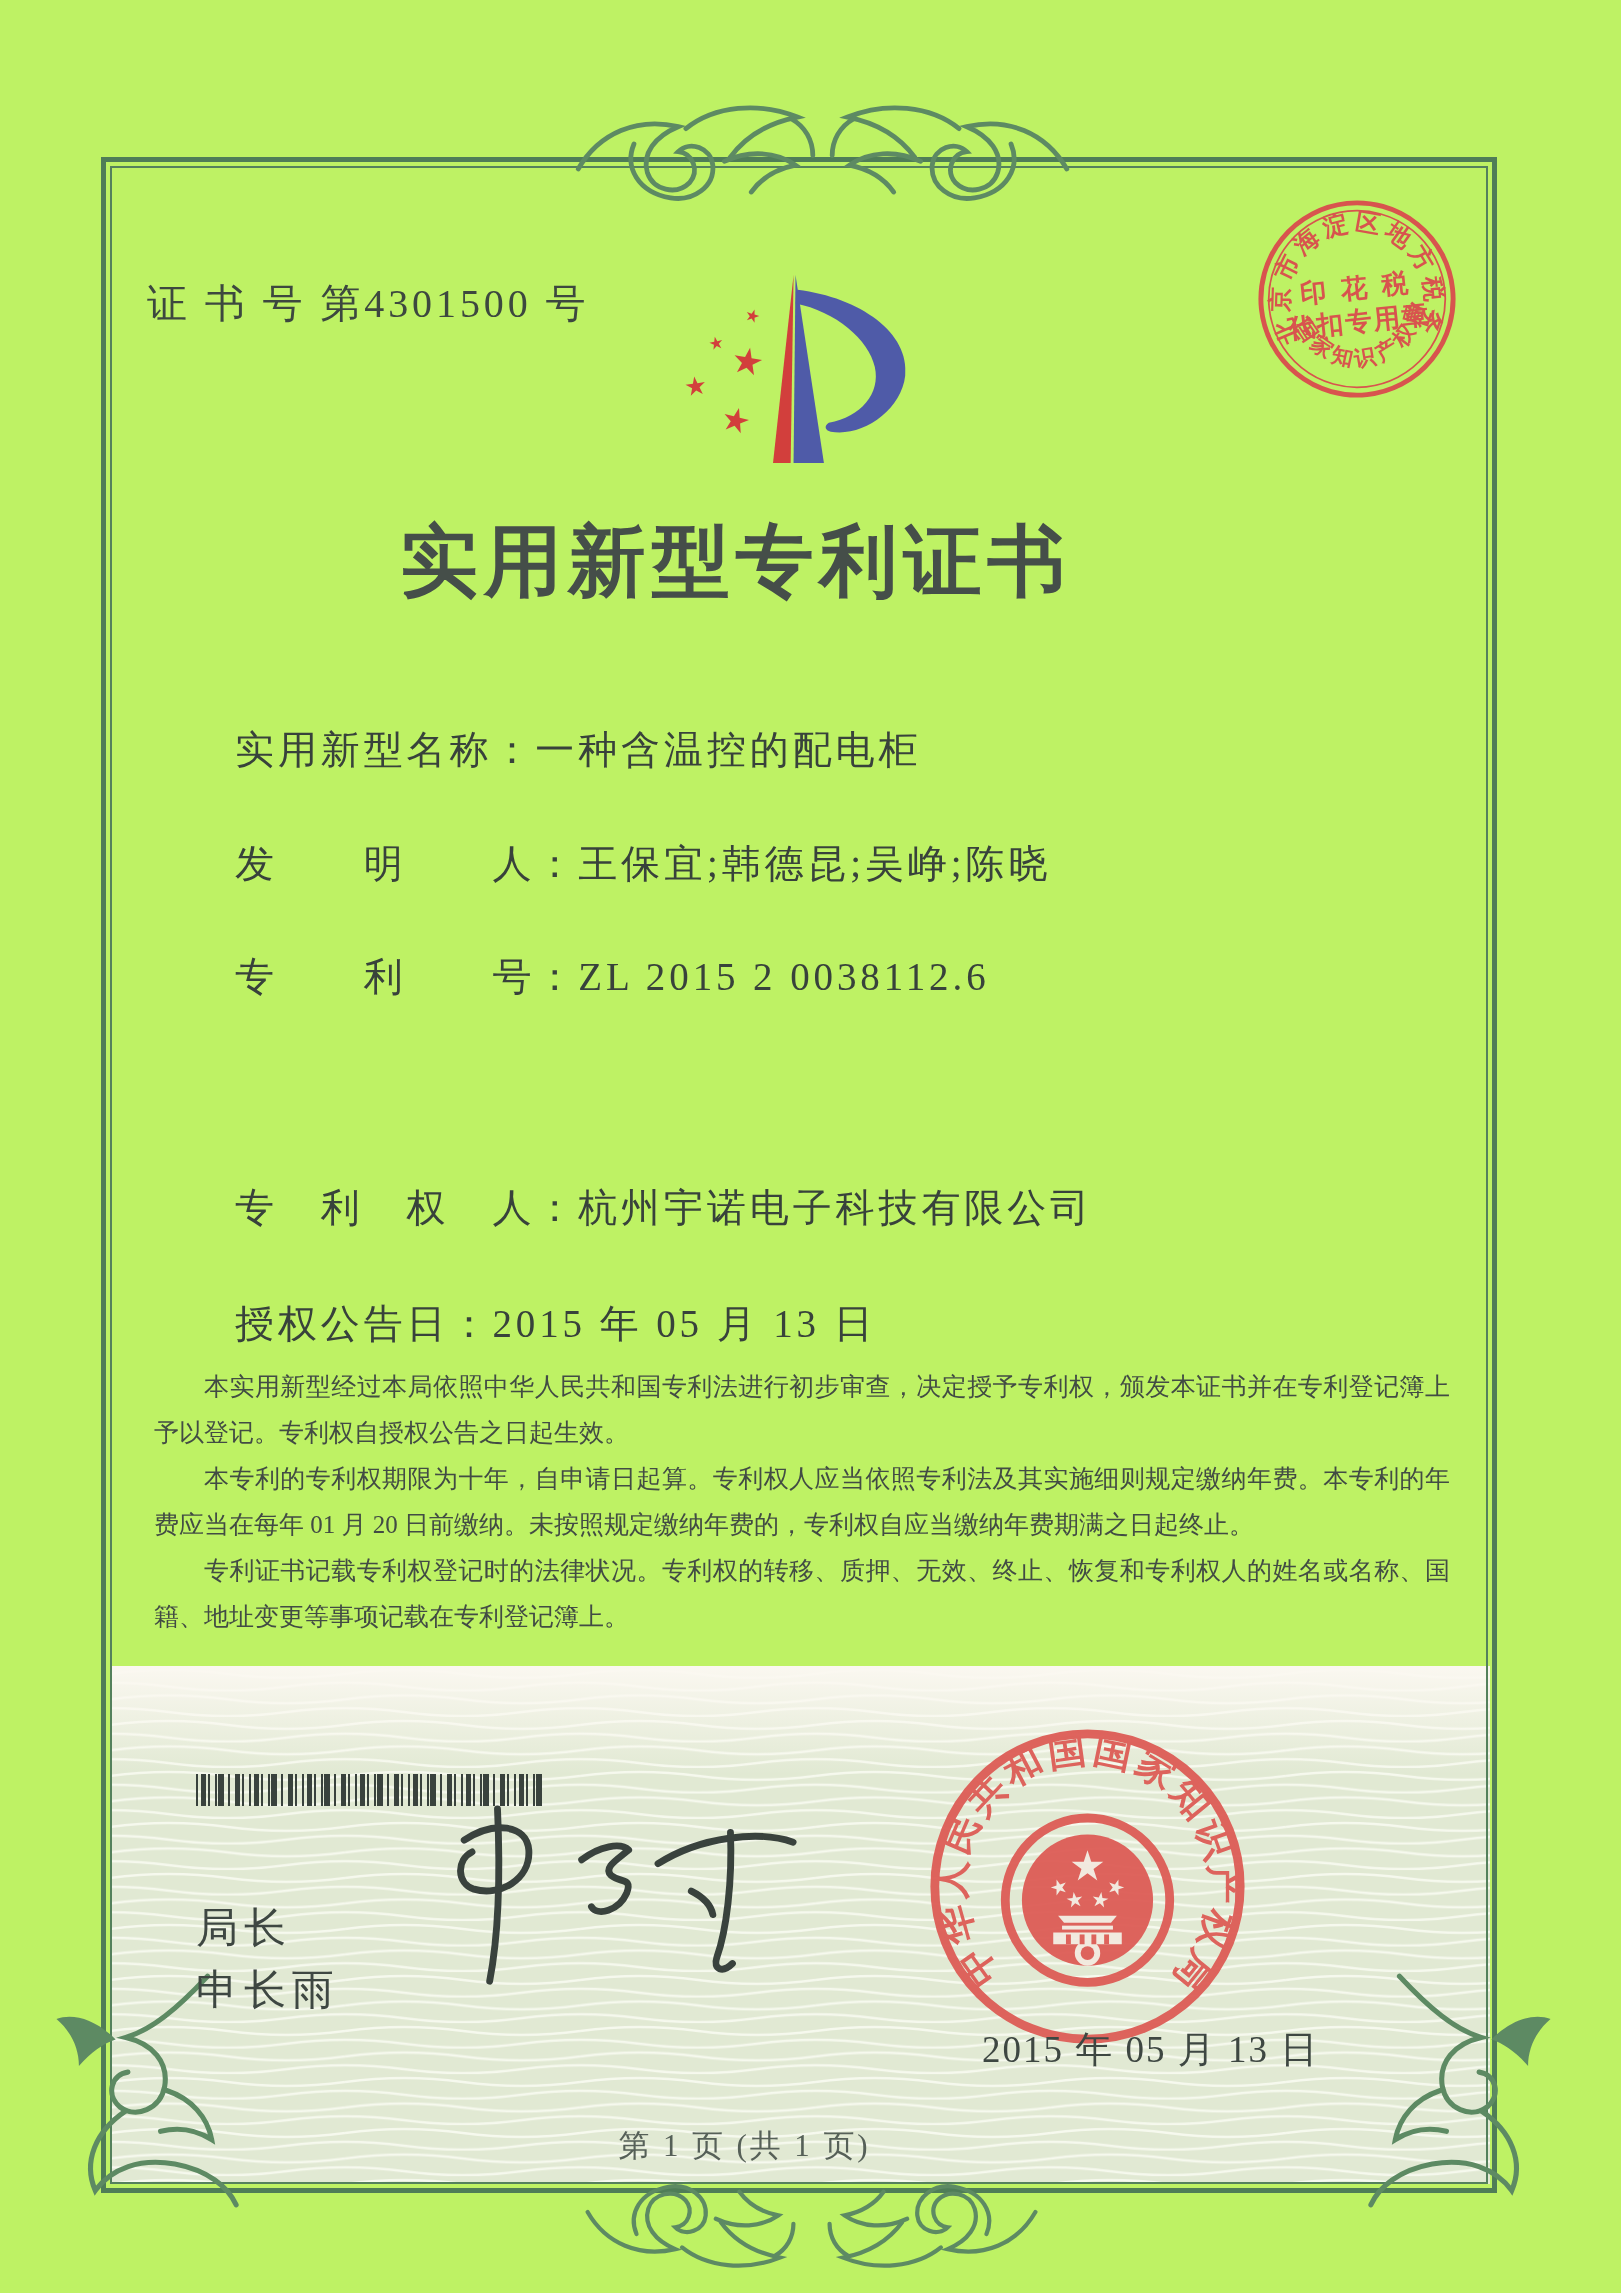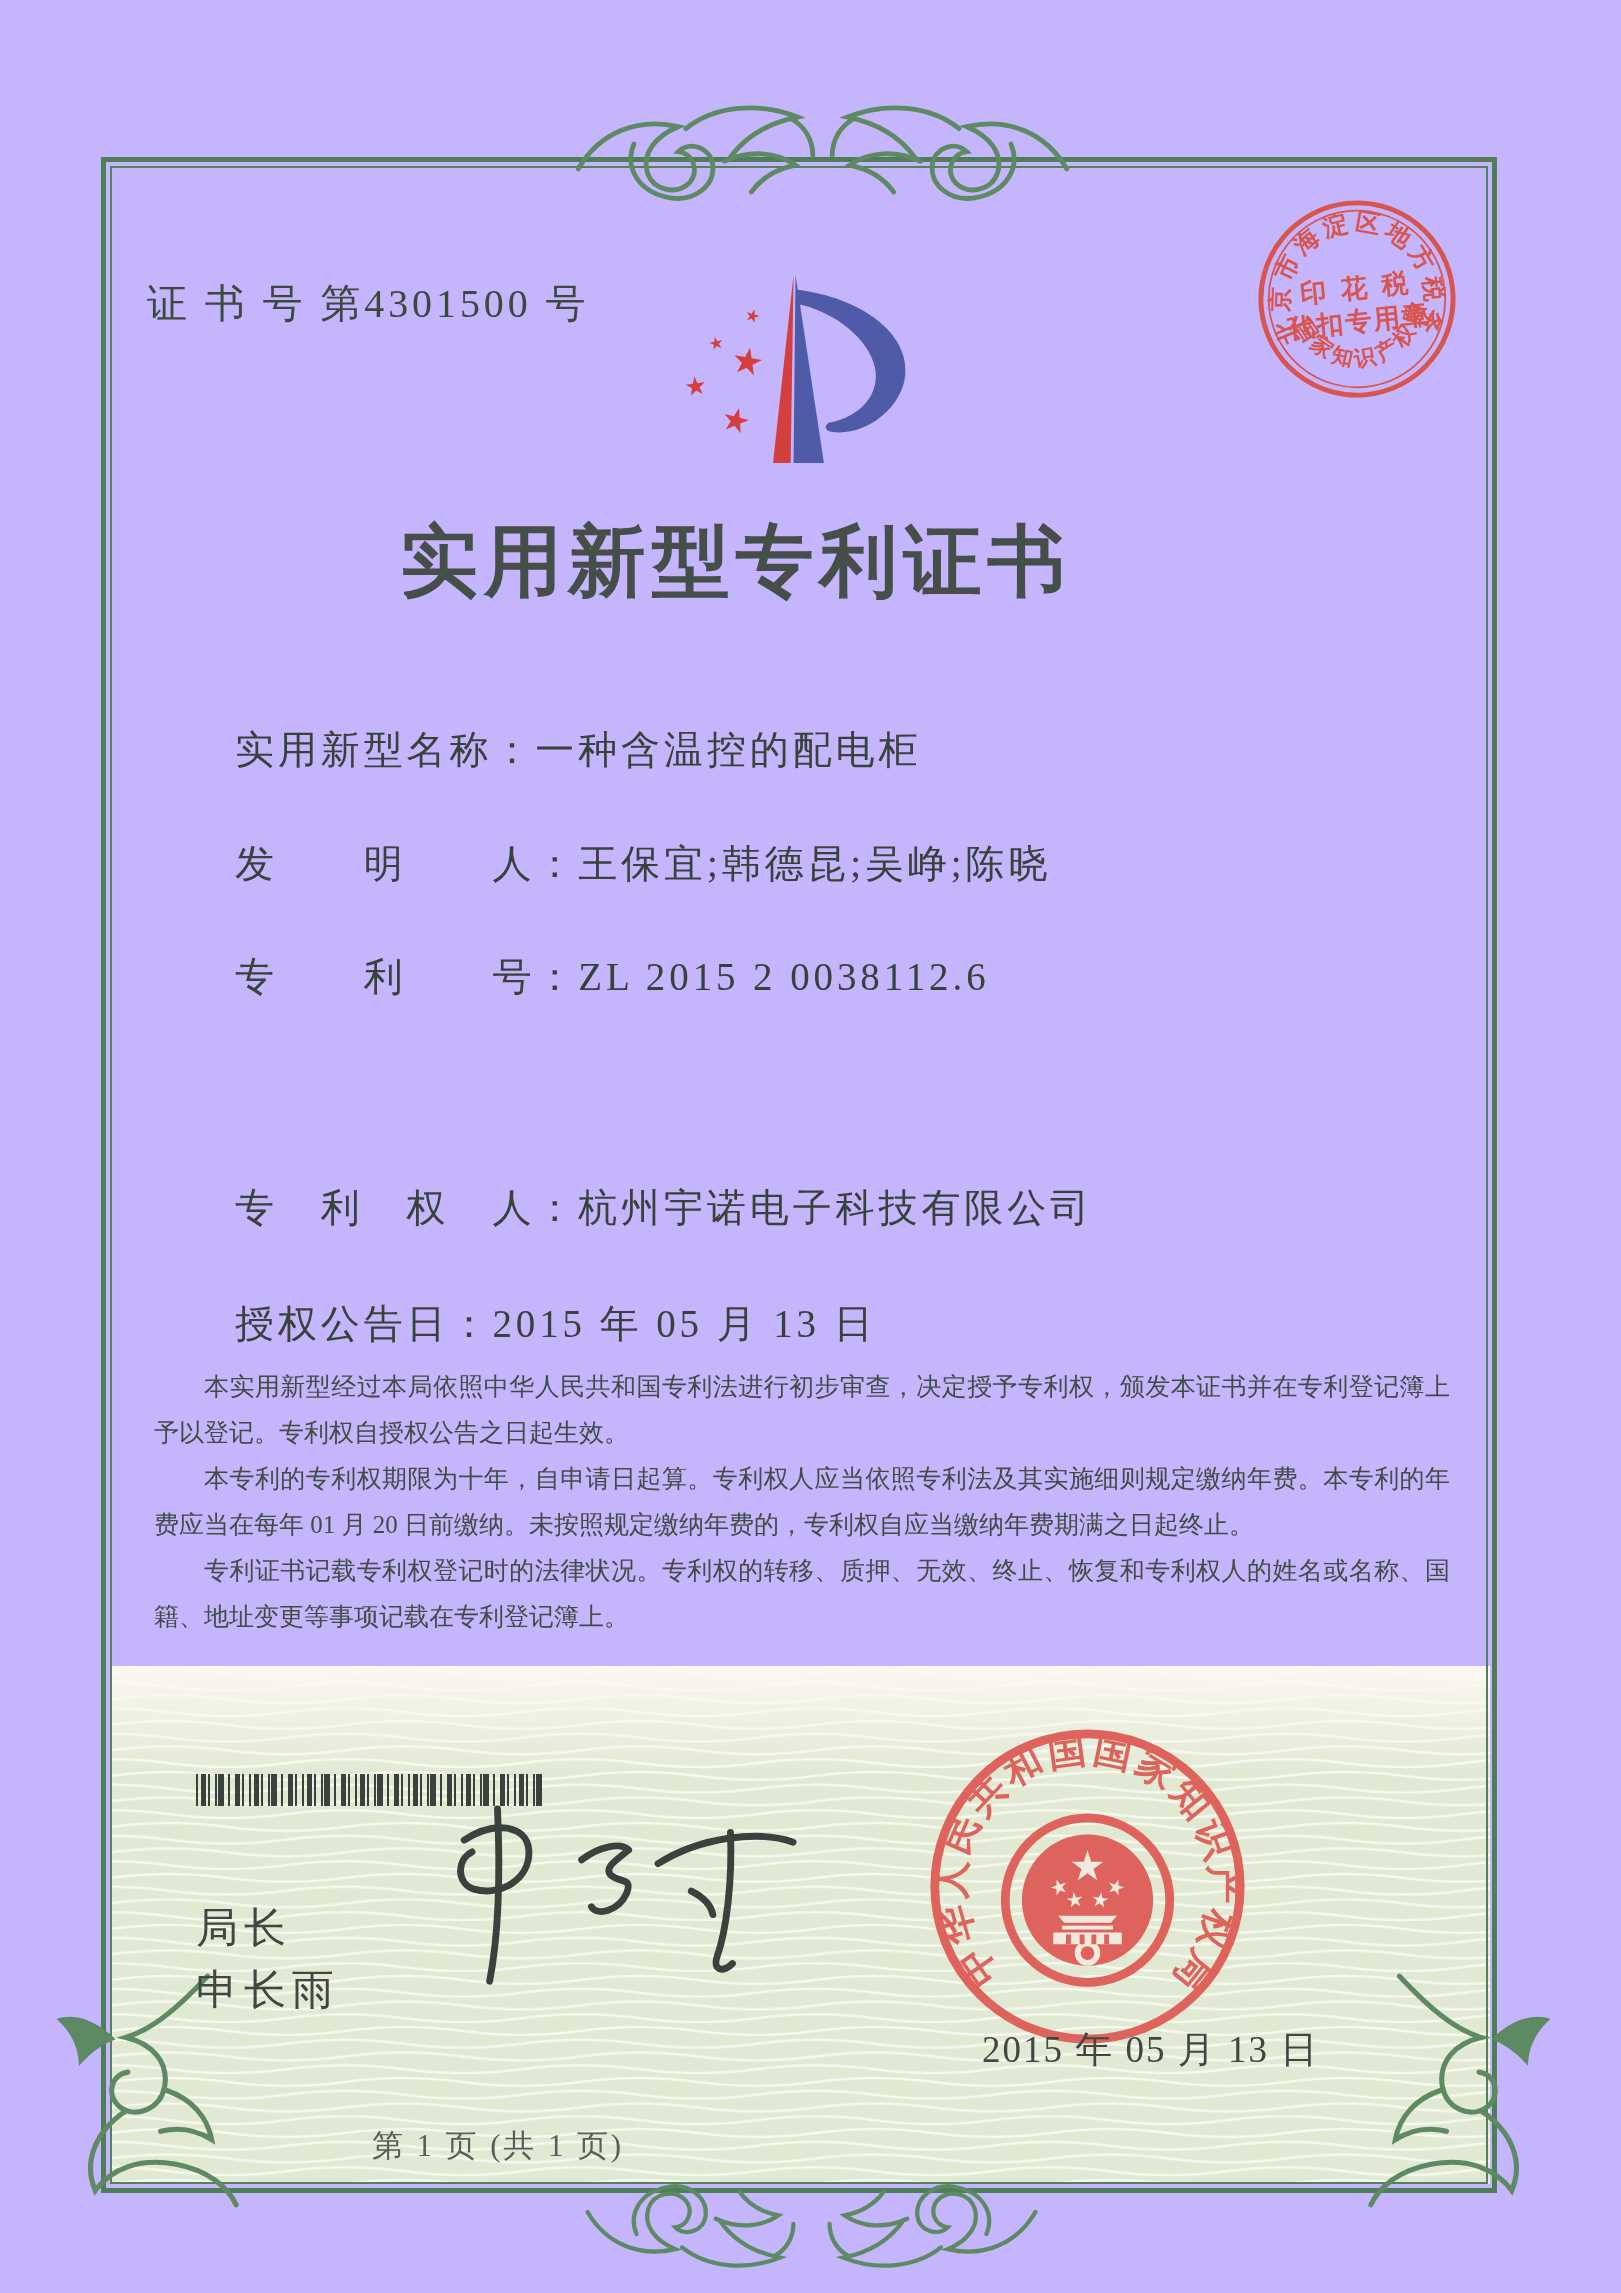--- a/index.html
+++ b/index.html
@@ -1,19 +1,19 @@
 <!DOCTYPE html>
 <html><head>
 <meta charset="utf-8">
 <style>
   html,body{margin:0;padding:0;}
   .page{
     position:relative;
     width:1621px;height:2294px;
-    background:#c4b5fd;
+    background:#bef264;
     overflow:hidden;
     font-family:"Liberation Serif","DejaVu Serif",serif;
     color:#3c453f;
   }
   .abs{position:absolute;}
   
   .wave-band{left:110px;top:1666px;width:1380px;height:518px;}
   .wave-fade{left:110px;top:1666px;width:1380px;height:108px;
     background:linear-gradient(#fbf8f1,rgba(251,248,241,0));}
   
@@ -36,21 +36,21 @@
       #39423d 4.9px 9.8px,rgba(0,0,0,0) 9.8px 11.8px,
       #39423d 11.8px 13.7px,rgba(0,0,0,0) 13.7px 18.6px,
       #39423d 18.6px 20.6px,rgba(0,0,0,0) 20.6px 22.5px,
       #39423d 22.5px 28px,rgba(0,0,0,0) 28px 32px,
       #39423d 32px 34px,rgba(0,0,0,0) 34px 39px,
       #39423d 39px 44px,rgba(0,0,0,0) 44px 46px,
       #39423d 46px 48px,rgba(0,0,0,0) 48px 53px);}
   .officer-title{left:196px;top:1900px;font-size:42px;letter-spacing:5.9px;color:#3e4742;}
   .officer-name{left:196px;top:1962px;font-size:42px;letter-spacing:5.9px;color:#3e4742;text-align:center;}
   .seal-date{left:982px;top:2025px;font-size:37px;letter-spacing:2px;color:#3e4742;white-space:nowrap;}
-  .page-footer{left:372px;top:2125px;width:745px;text-align:left;
+  .page-footer{left:372px;top:2125px;width:745px;text-align:center;
     font-size:31px;letter-spacing:2.9px;color:#566058;}
   .orn{color:#5d8a63;}
   svg{display:block;}
 </style>
 </head>
 <body>
 
 <div class="page">
 
   <svg width="0" height="0" style="position:absolute" aria-hidden="true">

